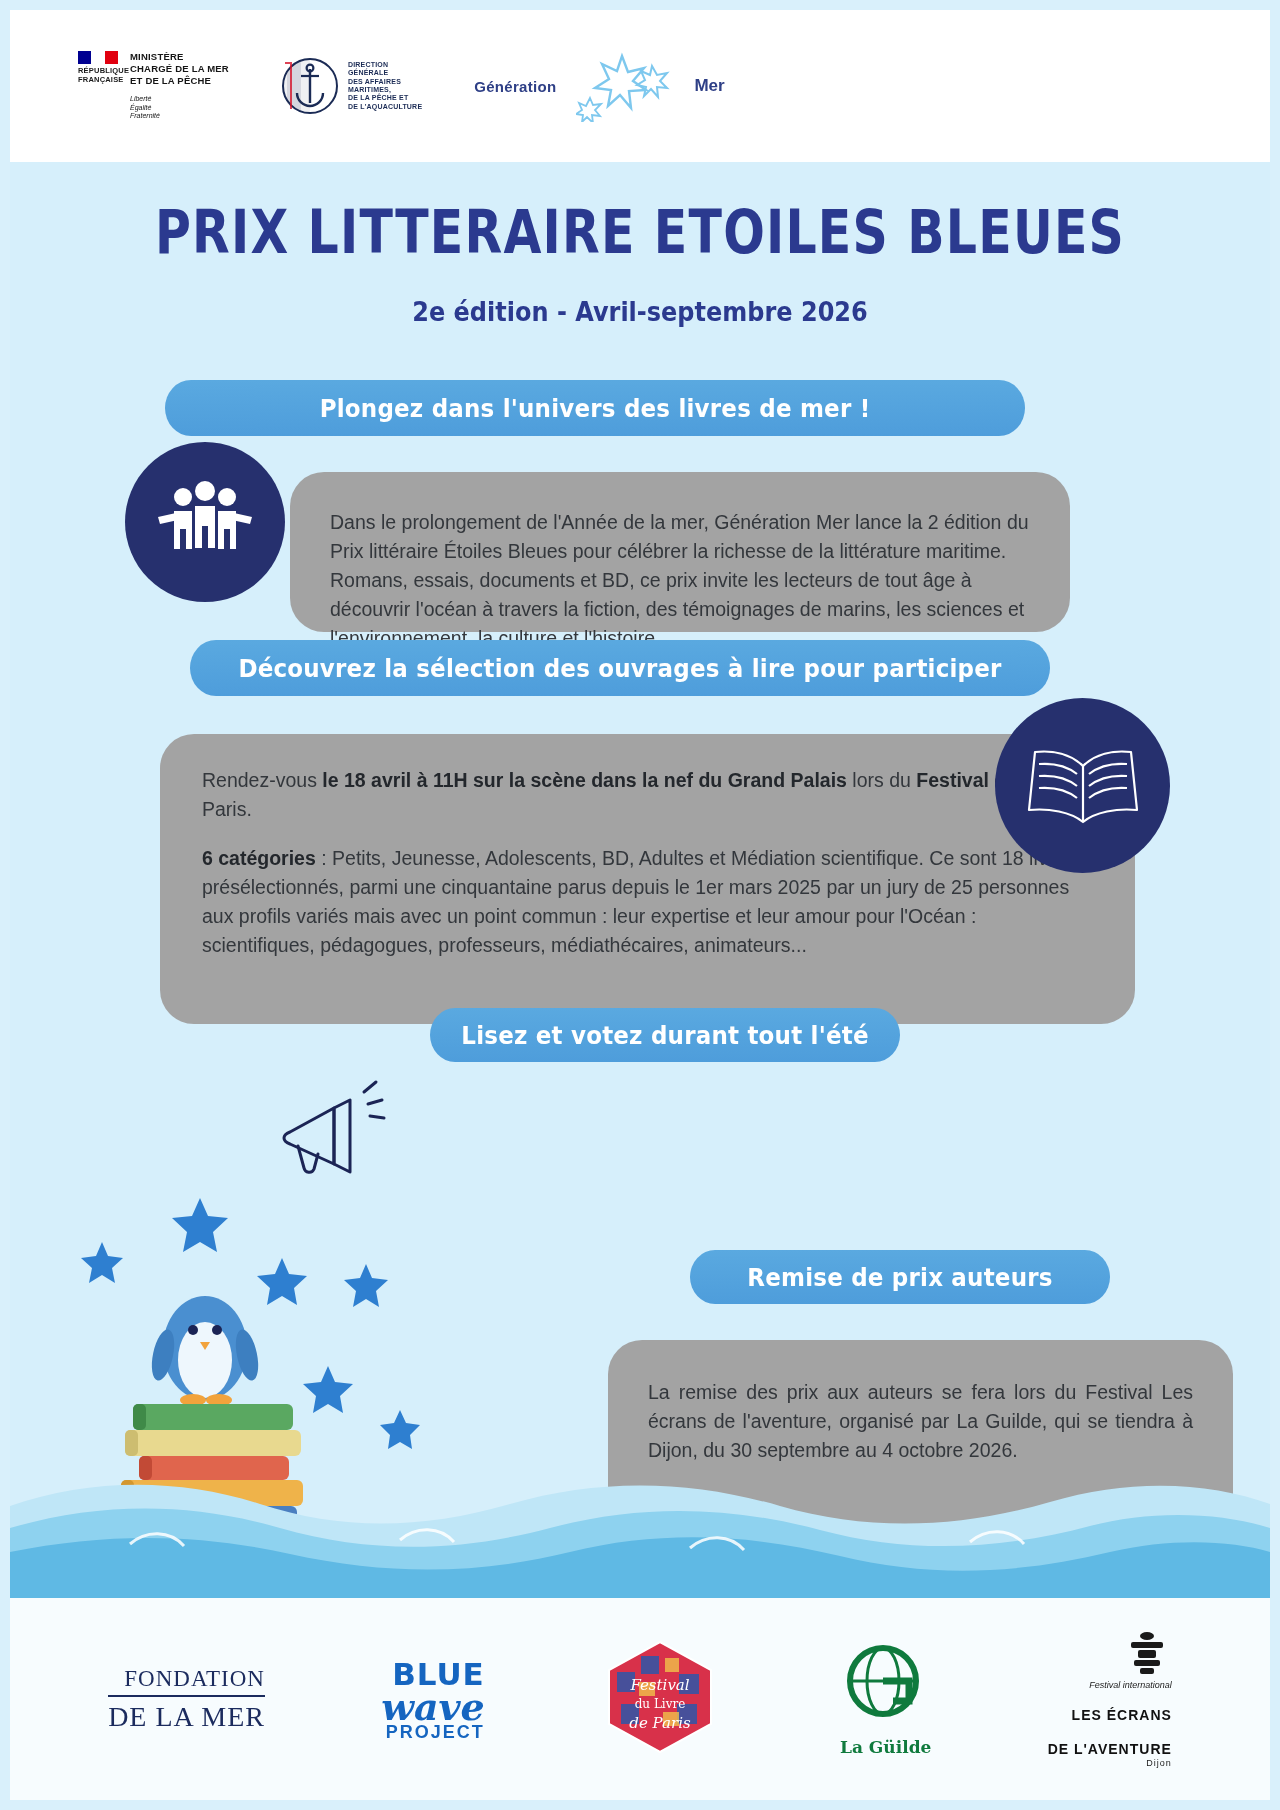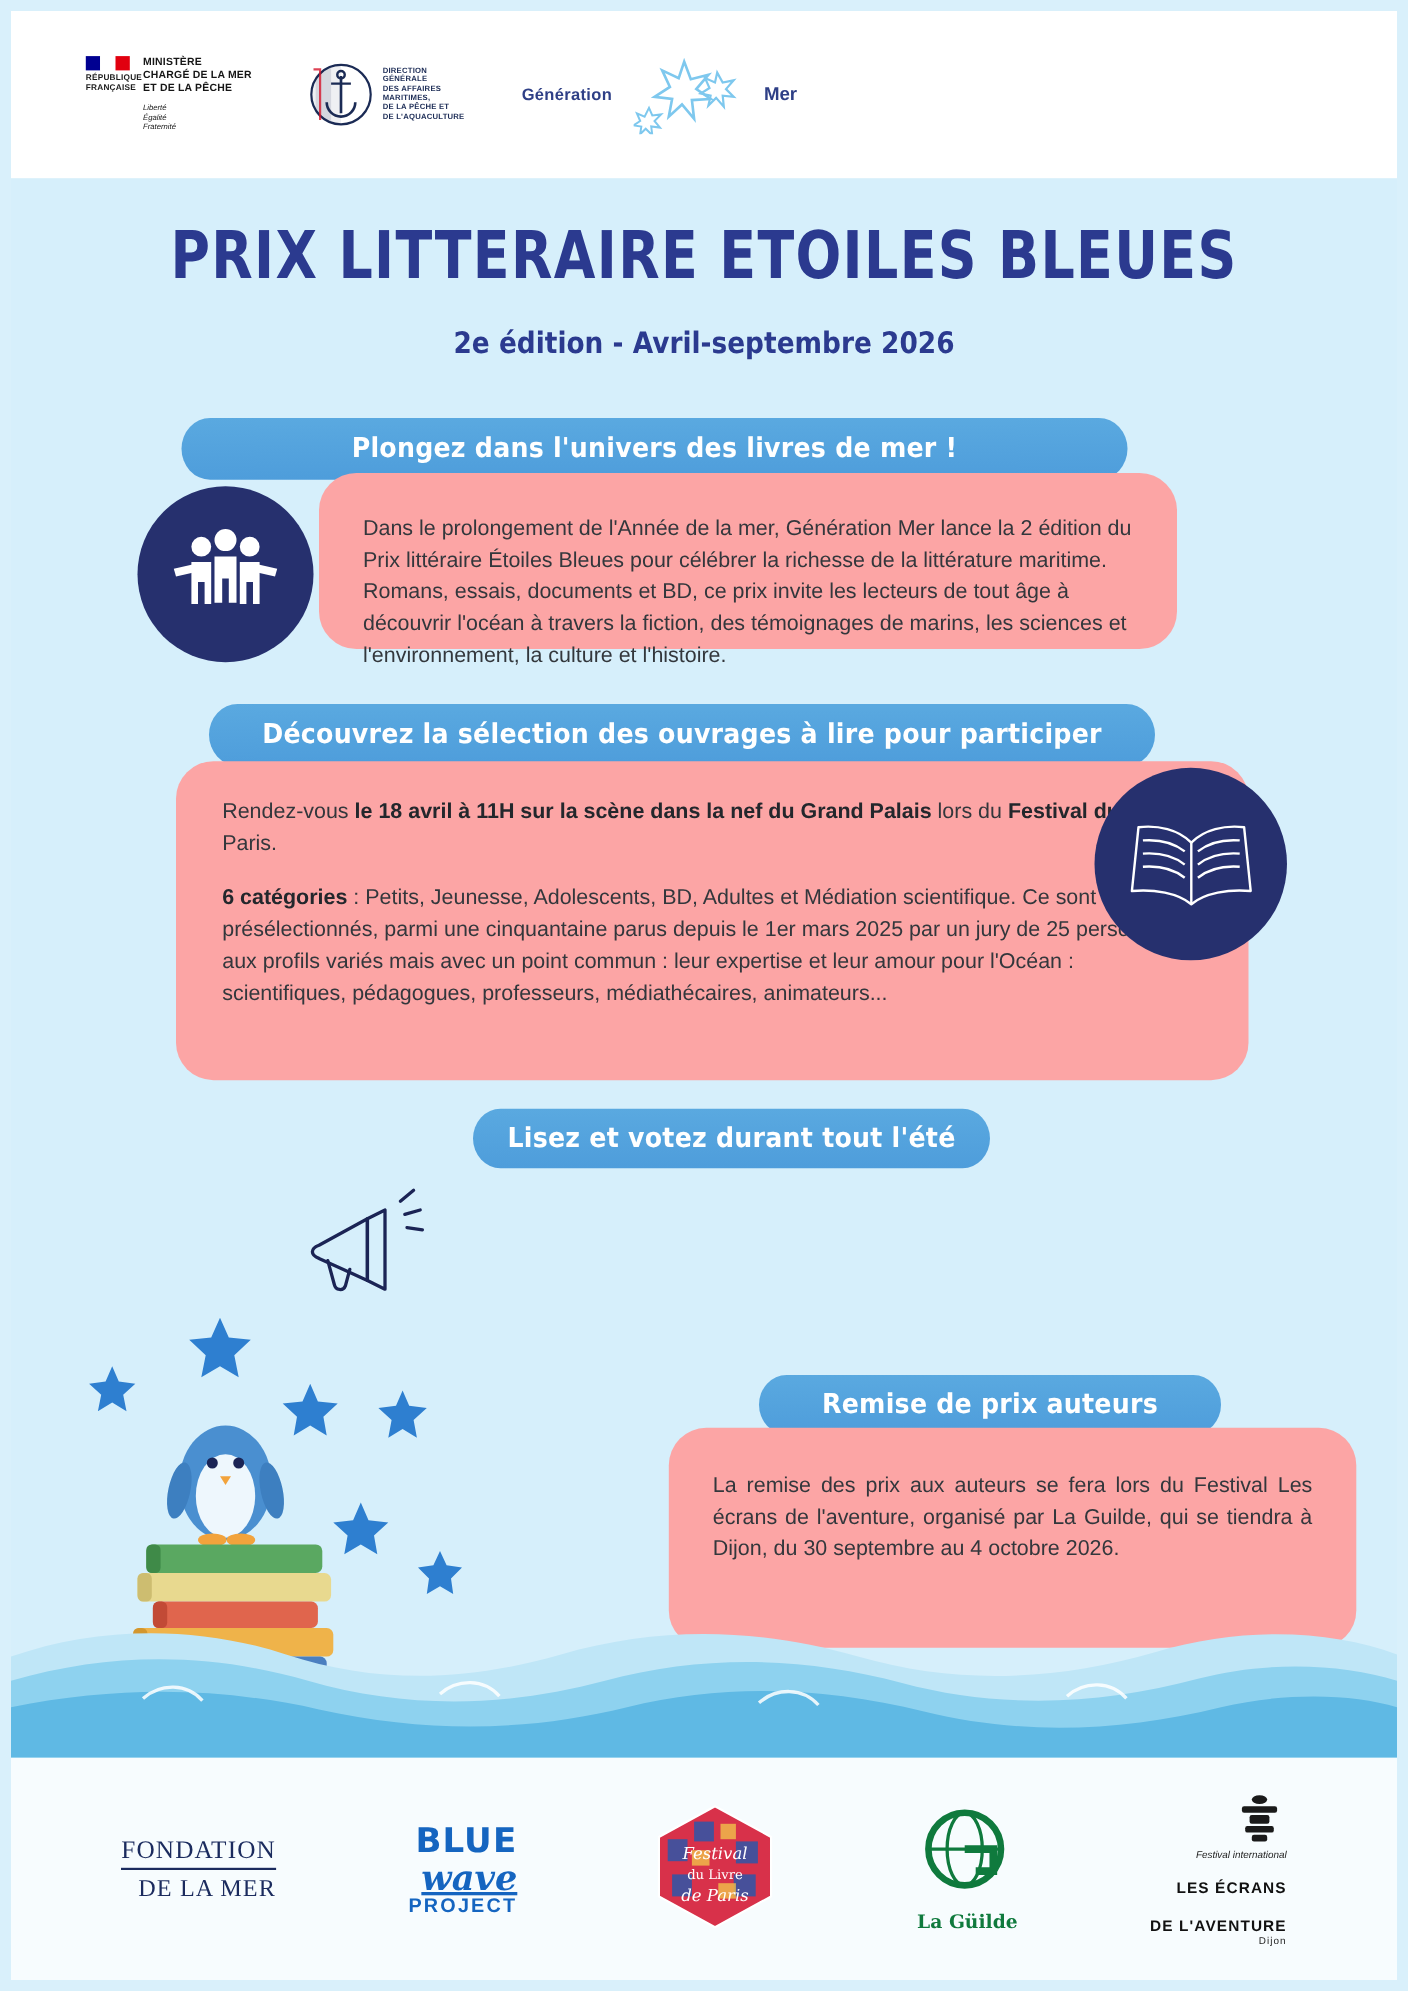--- a/index.html
+++ b/index.html
@@ -156,24 +156,25 @@
     align-items: center;
     justify-content: center;
     box-sizing: border-box;
     letter-spacing: .2px;
     transform: scaleY(1.08);
   }
 
   
   .card {
     position: absolute;
-    background: #fca5a5;
+    background: #a3a3a3;
     border-radius: 34px;
     box-sizing: border-box;
     color: #2d2d2d;
+    margin-top: 42px;
   }
   .card p {
     margin: 0;
     font-size: 19.5px;
     line-height: 29px;
     color: #33373c;
   }
   .card p + p { margin-top: 20px; }
   b { font-weight: bold; color: #23272c; }
 
@@ -216,29 +217,29 @@
     box-sizing: border-box;
   }
   .flogo { text-align: right; }
 
   .fdm {
     font-family: "Liberation Serif", serif;
     color: #1b2b5e;
     letter-spacing: 1px;
   }
   .fdm-1 { font-size: 23px; }
-  .fdm-2 { font-size: 22px; }
+  .fdm-2 { font-size: 28px; }
 
   .bwp-1 {
     font-size: 31px; font-weight: bold; color: #1565c0; letter-spacing: 1px;
     font-family: "DejaVu Sans", sans-serif;
   }
   .bwp-2 {
-    font-size: 32px; font-style: italic; font-weight: bold; color: #1565c0;
-    font-family: "DejaVu Serif", serif; line-height: 30px; text-decoration: underline;
+    font-size: 38px; font-style: italic; font-weight: bold; color: #1565c0;
+    font-family: "DejaVu Serif", serif; line-height: 30px;
   }
   .bwp-3 {
     font-size: 18px; font-weight: bold; color: #1565c0; letter-spacing: 2px;
   }
 
   .ecrans-1 { font-size: 9px; color: #222; font-style: italic; }
   .ecrans-2 { font-size: 14px; font-weight: bold; color: #111; letter-spacing: 1px; line-height: 18px; margin-top: 16px;}
   .ecrans-3 { font-size: 9px; color: #222; letter-spacing: 1px;}
 
   .guilde-txt {

